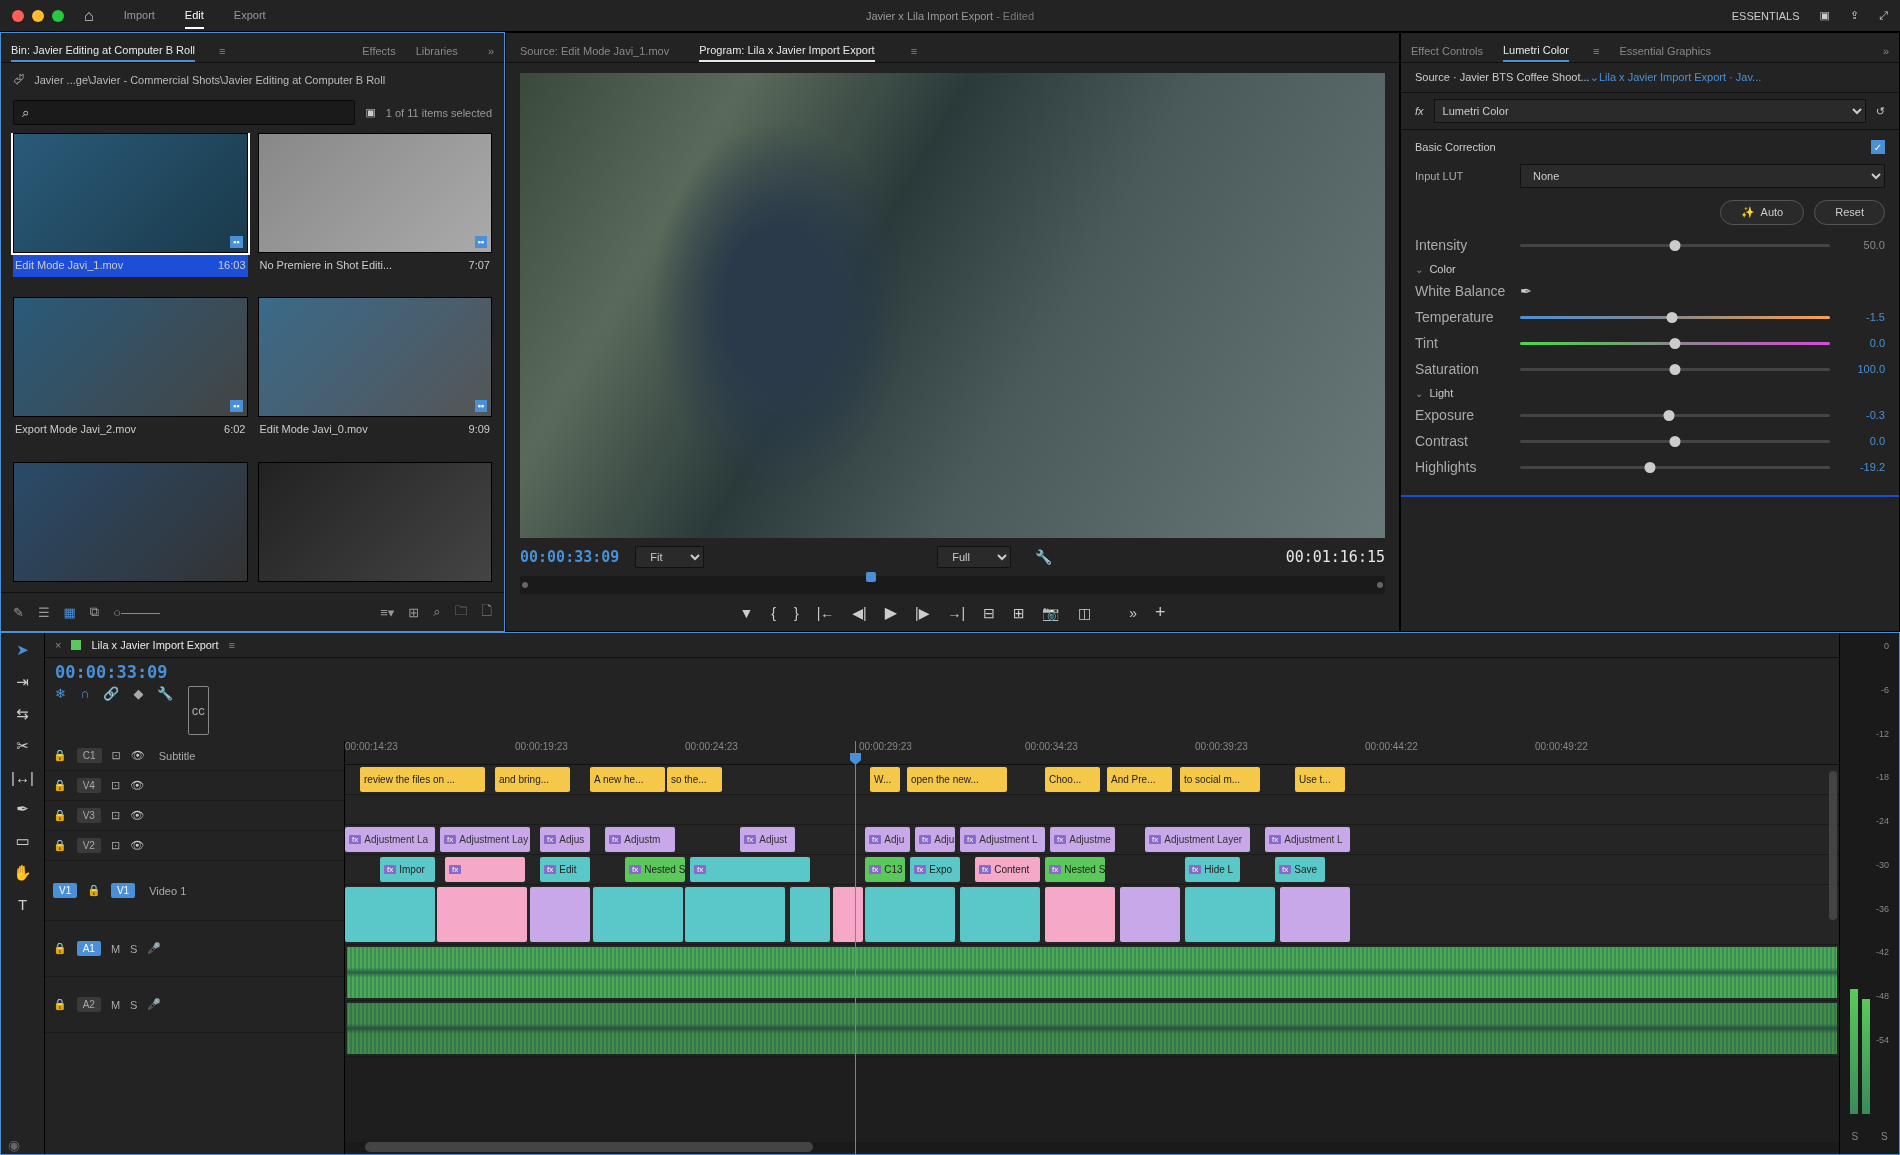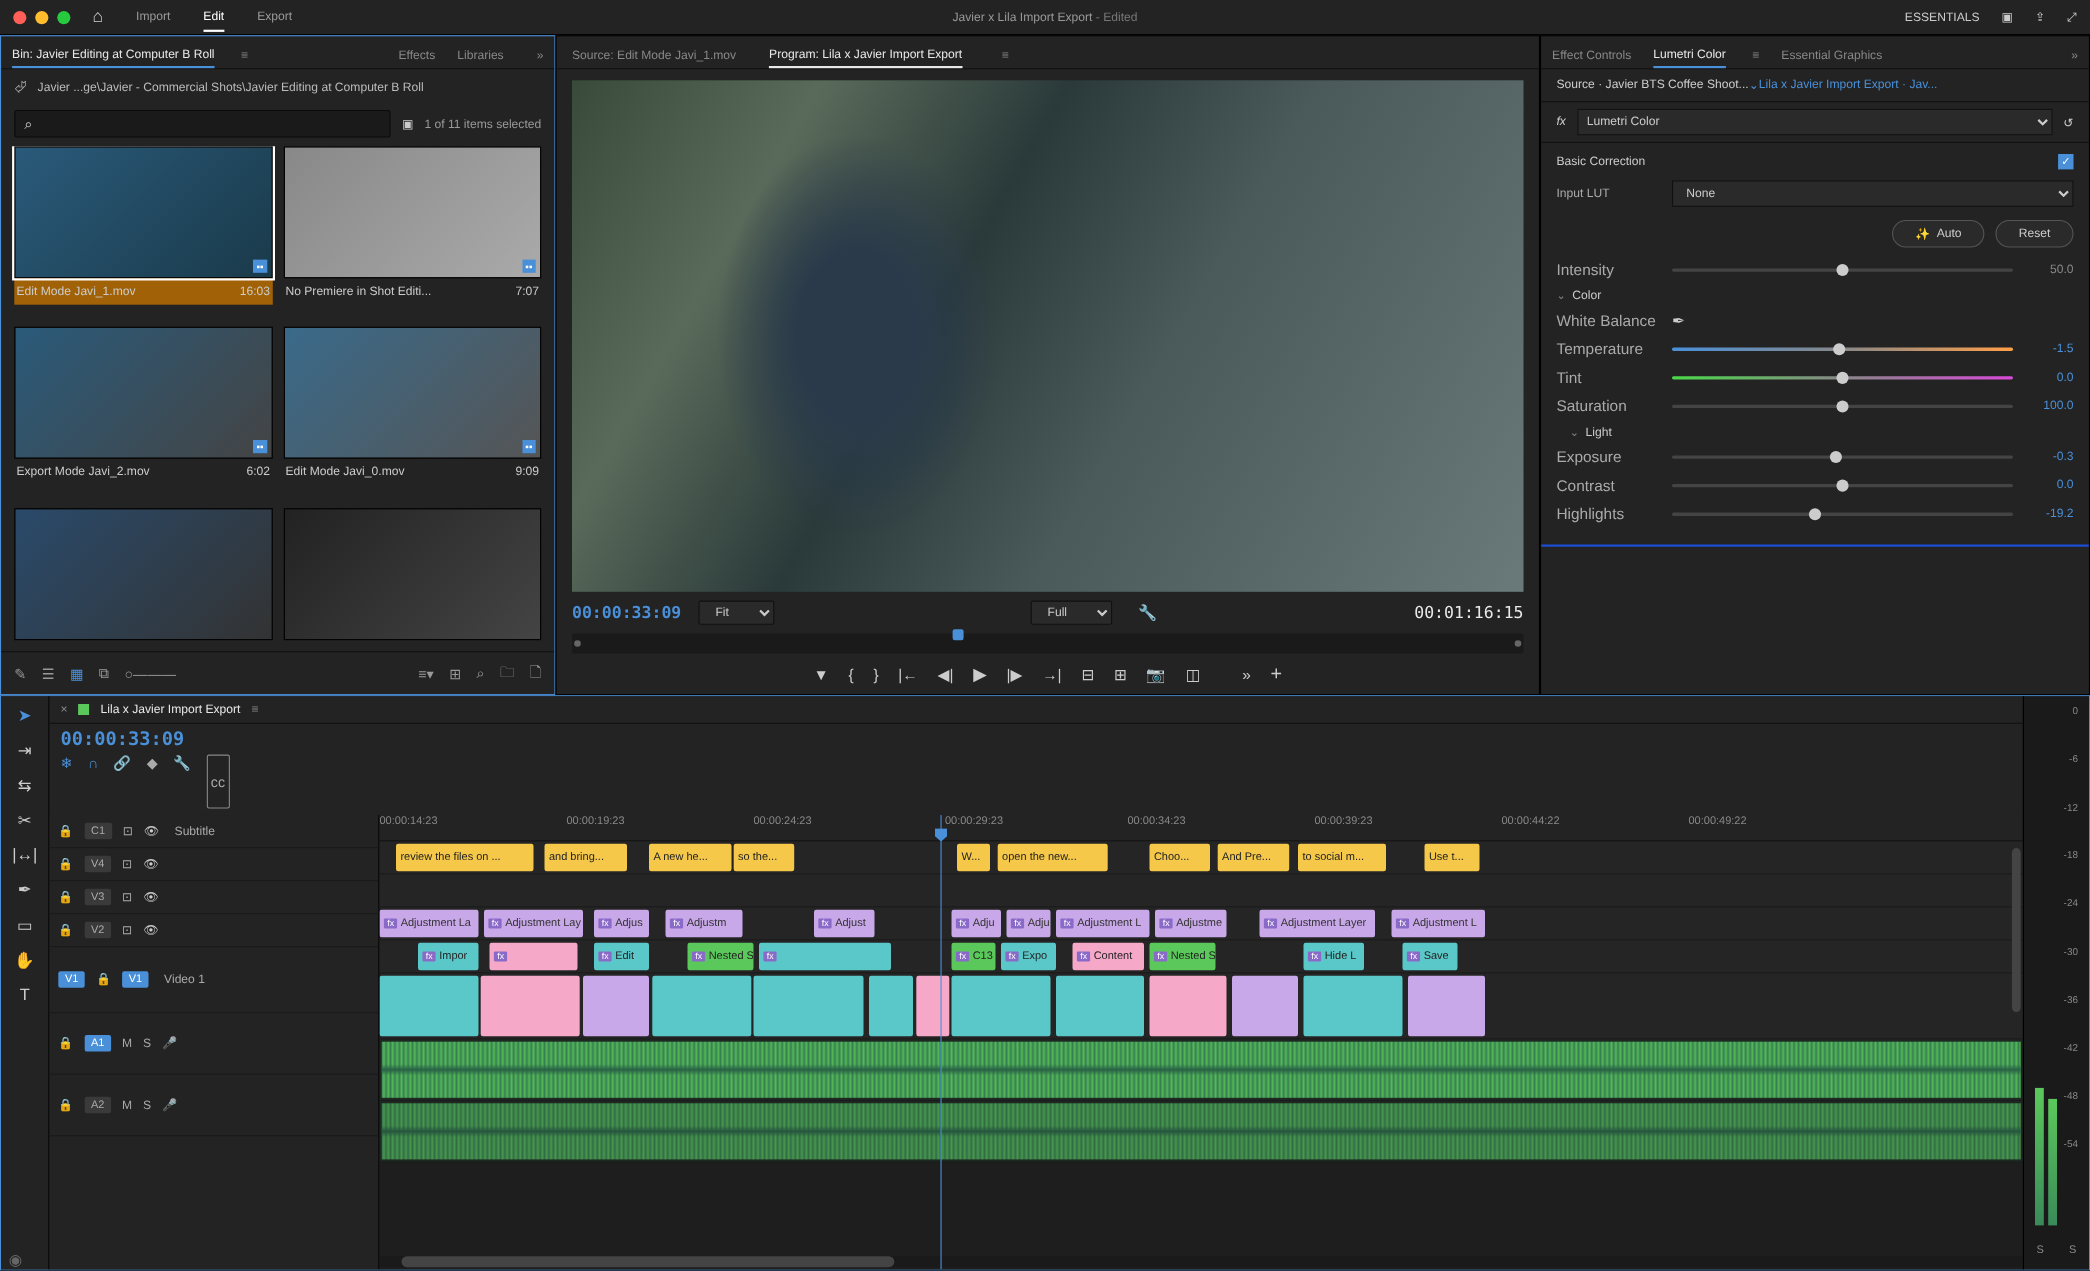--- a/index.html
+++ b/index.html
@@ -27,21 +27,21 @@
 .breadcrumb .back{margin-right:10px;font-size:14px}
 .search-row{display:flex;padding:4px 12px 8px;align-items:center;gap:10px}
 .search-input{flex:1;background:#1a1a1a;border:1px solid #0a0a0a;padding:4px 8px;color:#ccc;border-radius:2px}
 .search-row .count{color:#999;white-space:nowrap}
 .thumbs{display:grid;grid-template-columns:1fr 1fr;gap:10px;padding:0 12px;overflow-y:auto;flex:1}
 .thumb{display:flex;flex-direction:column}
 .thumb-img{height:120px;background:linear-gradient(135deg,#2a5a7a,#1a3a4a);border:1px solid #000;position:relative}
 .thumb-img.sel{outline:2px solid #fff}
 .thumb-img .badge{position:absolute;bottom:4px;right:4px;background:#4a90d9;color:#fff;font-size:9px;padding:1px 3px}
 .thumb-label{display:flex;justify-content:space-between;padding:6px 2px;color:#ccc;font-size:11px}
-.thumb-label.sel{background:#a16207}
+.thumb-label.sel{background:#1d4ed8}
 .project-toolbar{display:flex;padding:8px 12px;gap:14px;align-items:center;border-top:1px solid #111}
 .project-toolbar span{color:#999;cursor:pointer;font-size:13px}
 .pencil{color:#5bc85b}
 
 .sp-container{display:flex;flex-direction:column}
 .sp-tabs{display:flex;padding:6px 14px 0;gap:30px;border-bottom:1px solid #111;min-height:30px;align-items:center}
 .sp-tabs span{color:#888;cursor:pointer;padding:4px 0}
 .sp-tabs span.active{color:#e8e8e8;border-bottom:2px solid #e8e8e8}
 .viewer{flex:1;margin:10px 14px 0;background:linear-gradient(120deg,#3a4a3a 0%,#5a6a5a 20%,#2a3a3a 40%,#4a5a5a 60%,#6a7a7a 100%);position:relative;min-height:400px}
 .viewer::after{content:"";position:absolute;left:15%;top:10%;width:30%;height:80%;background:radial-gradient(ellipse,#2a3a4a 30%,transparent 70%)}
@@ -339,21 +339,21 @@
           </div>
       <span class="slider-value">0.0</span>
     </div>
     <div class="slider-row">
       <span class="slider-label">Saturation</span>
       <div class="slider-track">
             <span class="slider-thumb" style="left:50%"></span>
           </div>
       <span class="slider-value">100.0</span>
     </div>
-    <div style="margin:10px 12px 8px"><span class="collapse-arrow">⌄</span><span>Light</span></div>
+    <div style="margin:10px 0 8px"><span class="collapse-arrow">⌄</span><span>Light</span></div>
     <div class="slider-row">
       <span class="slider-label">Exposure</span>
       <div class="slider-track">
             <span class="slider-thumb" style="left:48%"></span>
           </div>
       <span class="slider-value">-0.3</span>
     </div>
     <div class="slider-row">
       <span class="slider-label">Contrast</span>
       <div class="slider-track">

